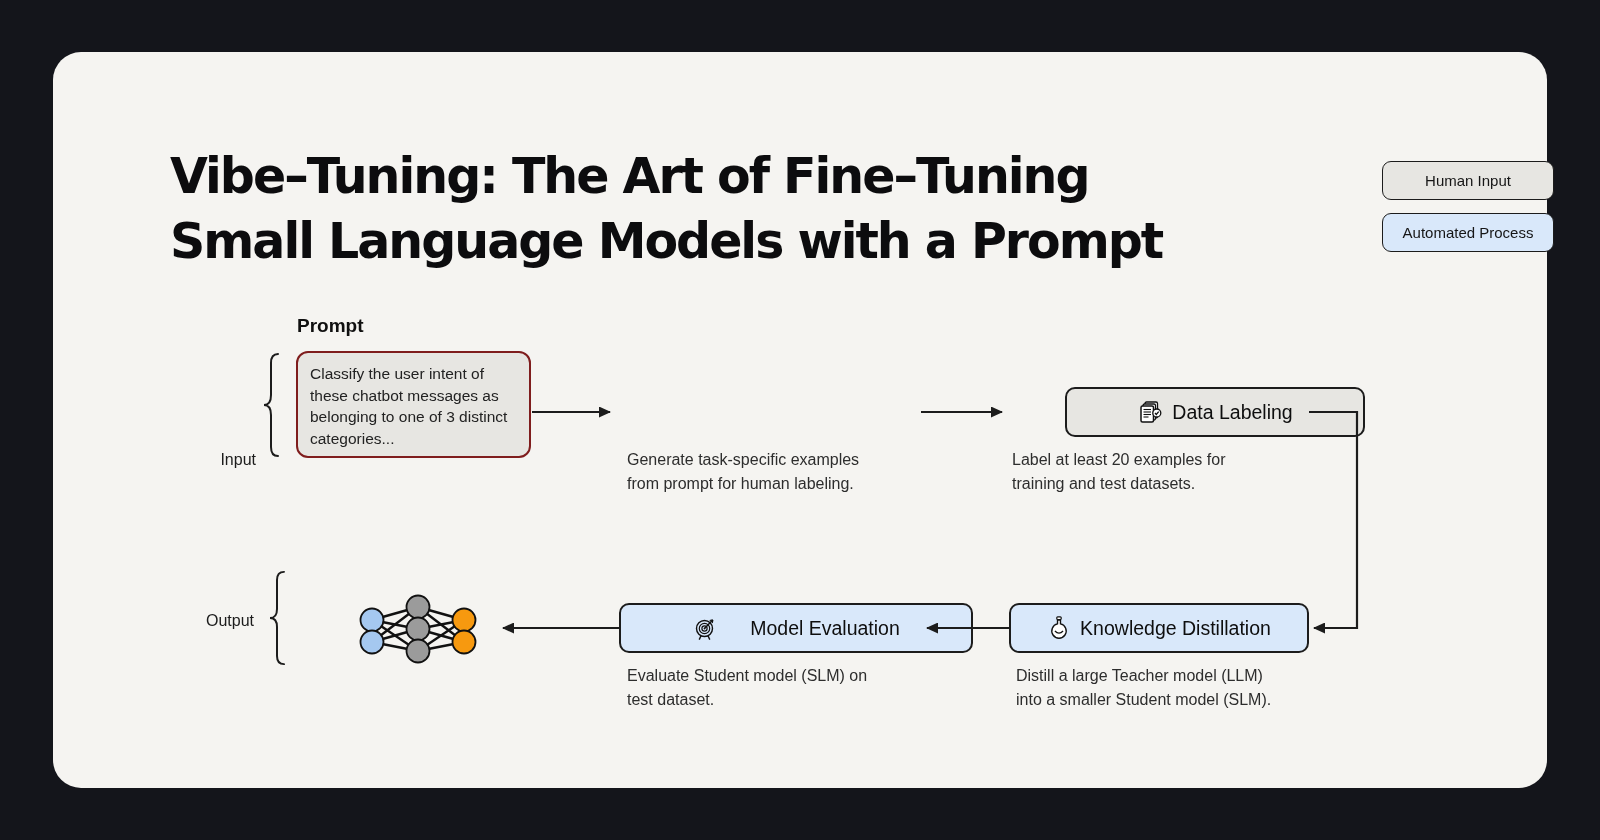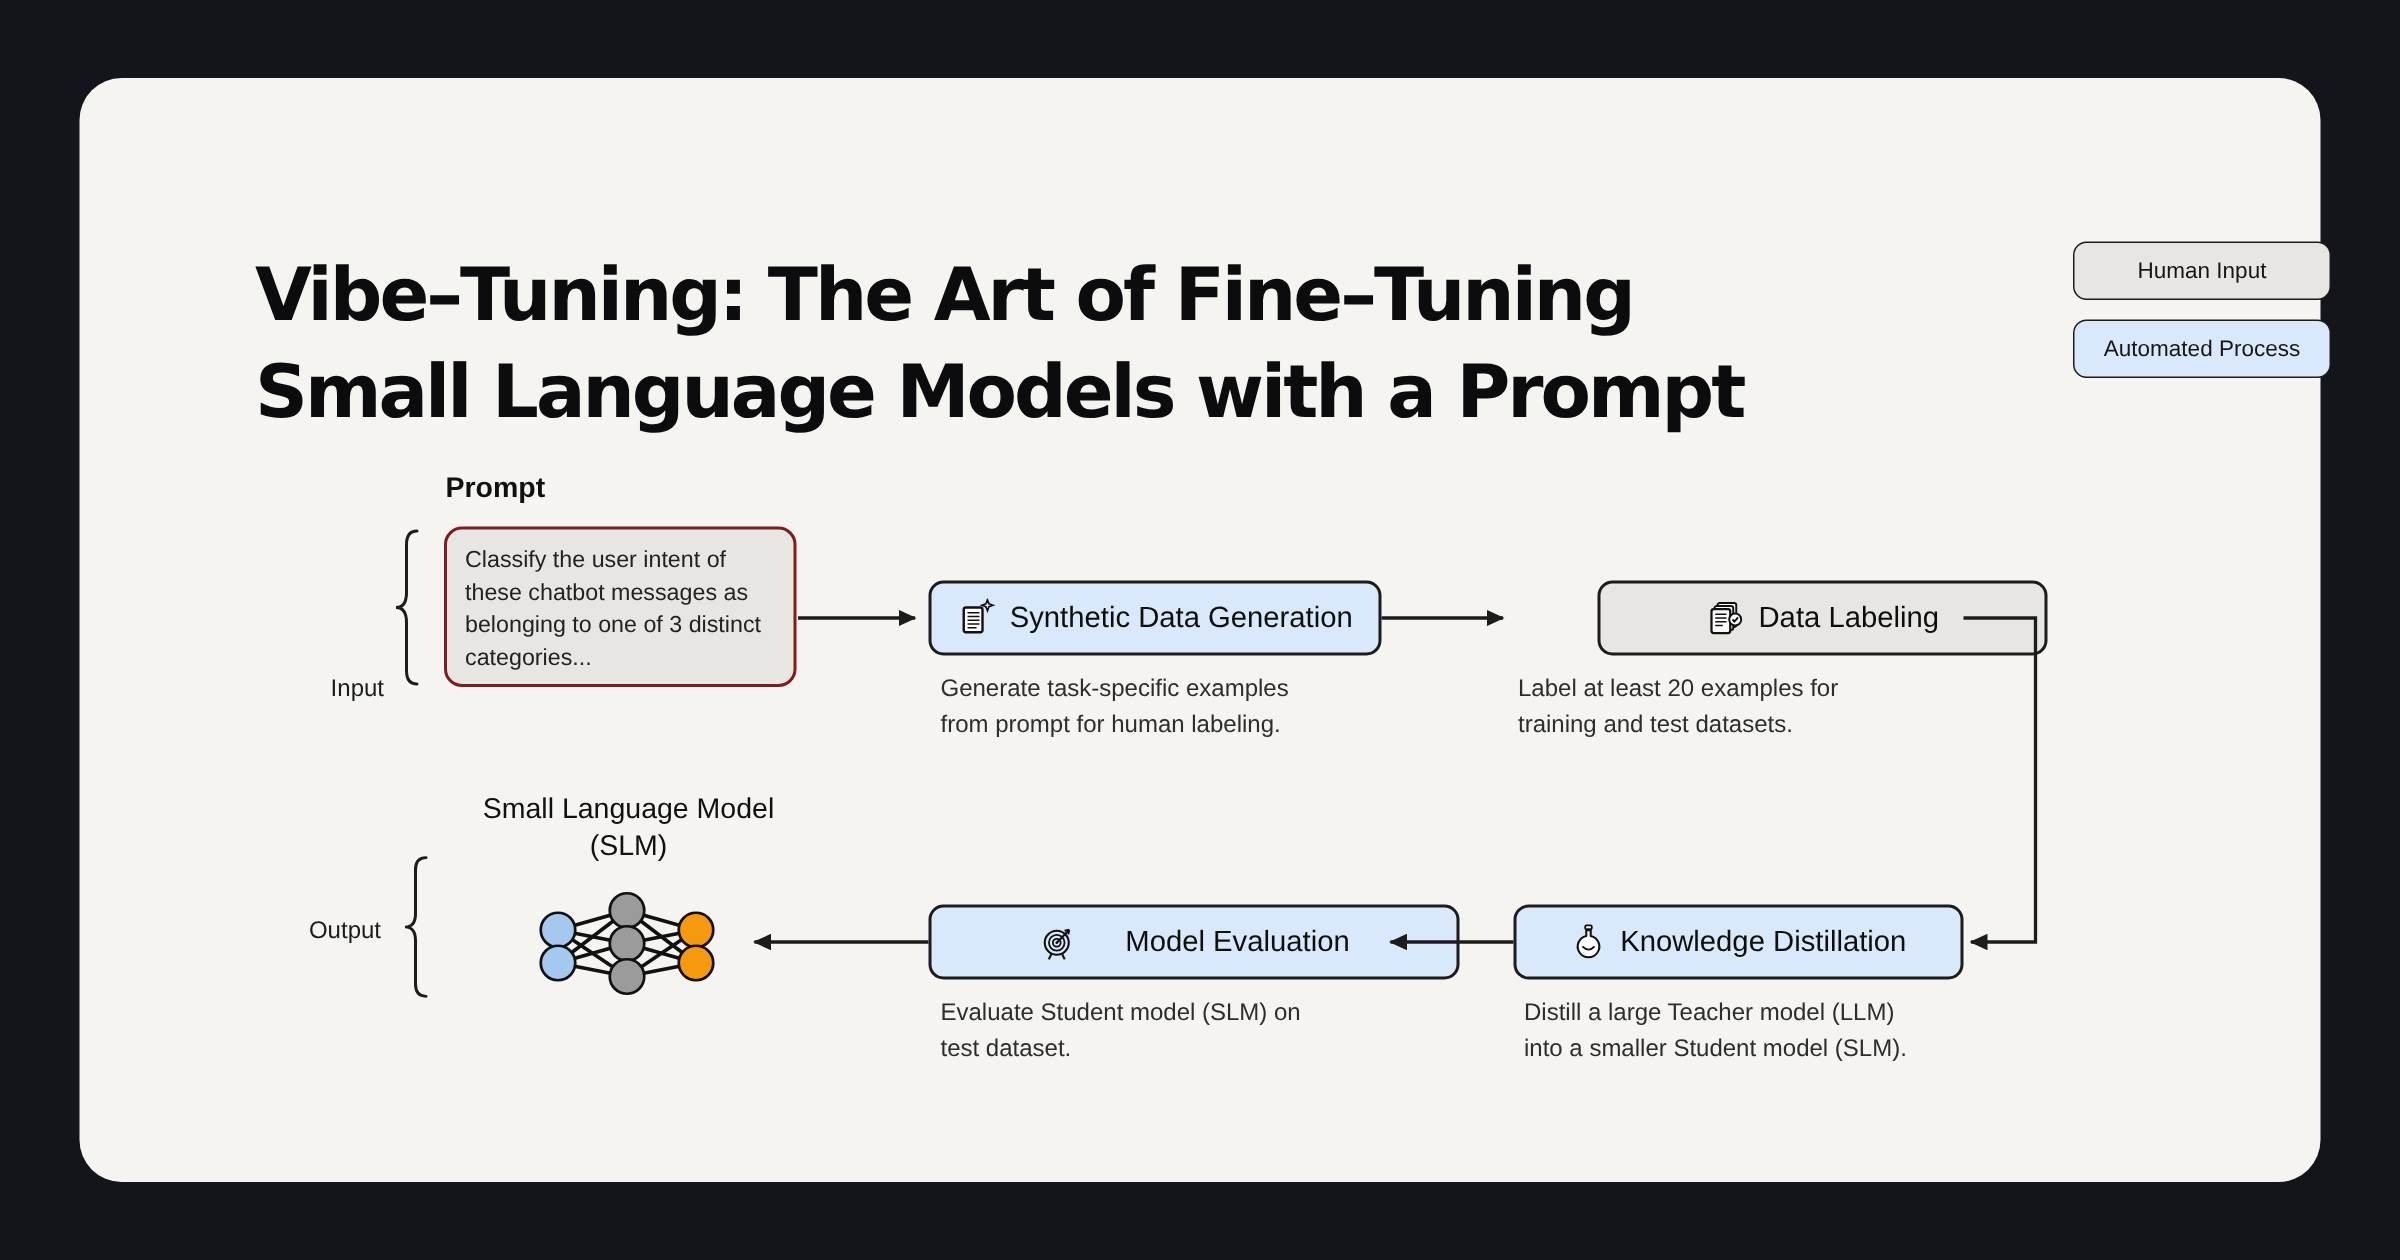--- a/index.html
+++ b/index.html
@@ -10,21 +10,21 @@
     color:#111;
   }
   .card{
     position:absolute;left:53px;top:52px;width:1494px;height:736px;
     background:#f5f4f1;border-radius:28px;
   }
   .title{
     position:absolute;left:117px;top:92px;
     font-family:"DejaVu Sans", sans-serif;
     font-weight:800;font-size:49px;line-height:65px;
-    letter-spacing:-2px;color:#0c0c0e;white-space:nowrap;margin-top:20px;
+    letter-spacing:-2px;color:#0c0c0e;white-space:nowrap;
   }
   .legend{position:absolute;left:1329px;top:109px;width:172px;}
   .legend-box{
     width:172px;height:39px;box-sizing:border-box;border:1.5px solid #1c1c1c;
     border-radius:9px;display:flex;align-items:center;justify-content:center;
     font-size:15px;color:#161616;margin-bottom:13px;
   }
   .fill-human{background:#e7e6e2;}
   .fill-auto{background:#d9e8fa;text-align:right;}
 
@@ -73,24 +73,20 @@
   <svg class="brace" style="left:211px;top:300px;" width="16" height="106" viewBox="0 0 16 106" preserveAspectRatio="none">
     <path d="M14 2 Q7 2 7 11 L7 43 Q7 53 0 53 Q7 53 7 63 L7 95 Q7 104 14 104" fill="none" stroke="#1c1c1c" stroke-width="2" stroke-linecap="round"></path>
   </svg>
   <div class="prompt-title" style="left:244px;top:263px;">Prompt</div>
   <div class="prompt-box" style="left:243px;top:299px;">Classify the user intent of these chatbot messages as belonging to one of 3 distinct categories...</div>
 
   <div class="group-label" style="left:135px;top:560px;width:66px;">Output</div>
   <svg class="brace" style="left:217px;top:518px;" width="16" height="96" viewBox="0 0 16 106" preserveAspectRatio="none">
     <path d="M14 2 Q7 2 7 11 L7 43 Q7 53 0 53 Q7 53 7 63 L7 95 Q7 104 14 104" fill="none" stroke="#1c1c1c" stroke-width="2" stroke-linecap="round"></path>
   </svg>
-  <div class="slm-label" style="left:247px;top:475px;">
-    <div>Small Language Model</div>
-    <div>(SLM)</div>
-  </div>
 
   <svg class="nn" style="left:295px;top:536px;" width="140" height="84" viewBox="0 0 140 84">
     <g stroke="#111" stroke-width="2.4">
       <line x1="24" y1="32" x2="70" y2="19"></line>
         <line x1="24" y1="32" x2="70" y2="41"></line>
         <line x1="24" y1="32" x2="70" y2="63"></line>
       <line x1="24" y1="54" x2="70" y2="19"></line>
         <line x1="24" y1="54" x2="70" y2="41"></line>
         <line x1="24" y1="54" x2="70" y2="63"></line>
       <line x1="70" y1="19" x2="116" y2="32"></line>
@@ -104,36 +100,20 @@
       <circle cx="24" cy="32" r="11.5" fill="#a5c8f0"></circle>
       <circle cx="24" cy="54" r="11.5" fill="#a5c8f0"></circle>
       <circle cx="70" cy="19" r="11.5" fill="#9b9b9b"></circle>
       <circle cx="70" cy="41" r="11.5" fill="#9b9b9b"></circle>
       <circle cx="70" cy="63" r="11.5" fill="#9b9b9b"></circle>
       <circle cx="116" cy="32" r="11.5" fill="#f7990f"></circle>
       <circle cx="116" cy="54" r="11.5" fill="#f7990f"></circle>
     </g>
   </svg>
 
-  <div class="step fill-auto" style="left:566px;top:335px;width:302px;">
-    <span class="icon">
-      <svg width="26" height="26" viewBox="0 0 26 26">
-        <rect x="4.5" y="6" width="12.5" height="16.5" rx="1.5" fill="#fff" stroke="#111" stroke-width="1.6"></rect>
-        <g stroke="#111" stroke-width="1.1">
-          <line x1="7" y1="9.5" x2="15" y2="9.5"></line>
-            <line x1="7" y1="12" x2="15" y2="12"></line>
-          <line x1="7" y1="14.5" x2="15" y2="14.5"></line>
-            <line x1="7" y1="17" x2="15" y2="17"></line>
-          <line x1="7" y1="19.5" x2="13" y2="19.5"></line>
-        </g>
-        <path d="M20.3 0.8 L21.3 3.5 L24 4.5 L21.3 5.5 L20.3 8.2 L19.3 5.5 L16.6 4.5 L19.3 3.5 Z" fill="#f5f4f1" stroke="#111" stroke-width="1.1"></path>
-      </svg>
-    </span>
-    <span>Synthetic Data Generation</span>
-  </div>
 
   <div class="step fill-human" style="left:1012px;top:335px;width:300px;">
     <span class="icon">
       <svg width="26" height="26" viewBox="0 0 26 26">
         <rect x="8" y="3" width="12.5" height="16" rx="1.5" fill="#fff" stroke="#111" stroke-width="1.3"></rect>
         <rect x="6" y="5" width="12.5" height="16" rx="1.5" fill="#fff" stroke="#111" stroke-width="1.3"></rect>
         <rect x="4" y="7" width="12.5" height="16" rx="1.5" fill="#fff" stroke="#111" stroke-width="1.5"></rect>
         <g stroke="#111" stroke-width="1.1">
           <line x1="6.5" y1="10.5" x2="14" y2="10.5"></line>
             <line x1="6.5" y1="13" x2="14" y2="13"></line>

